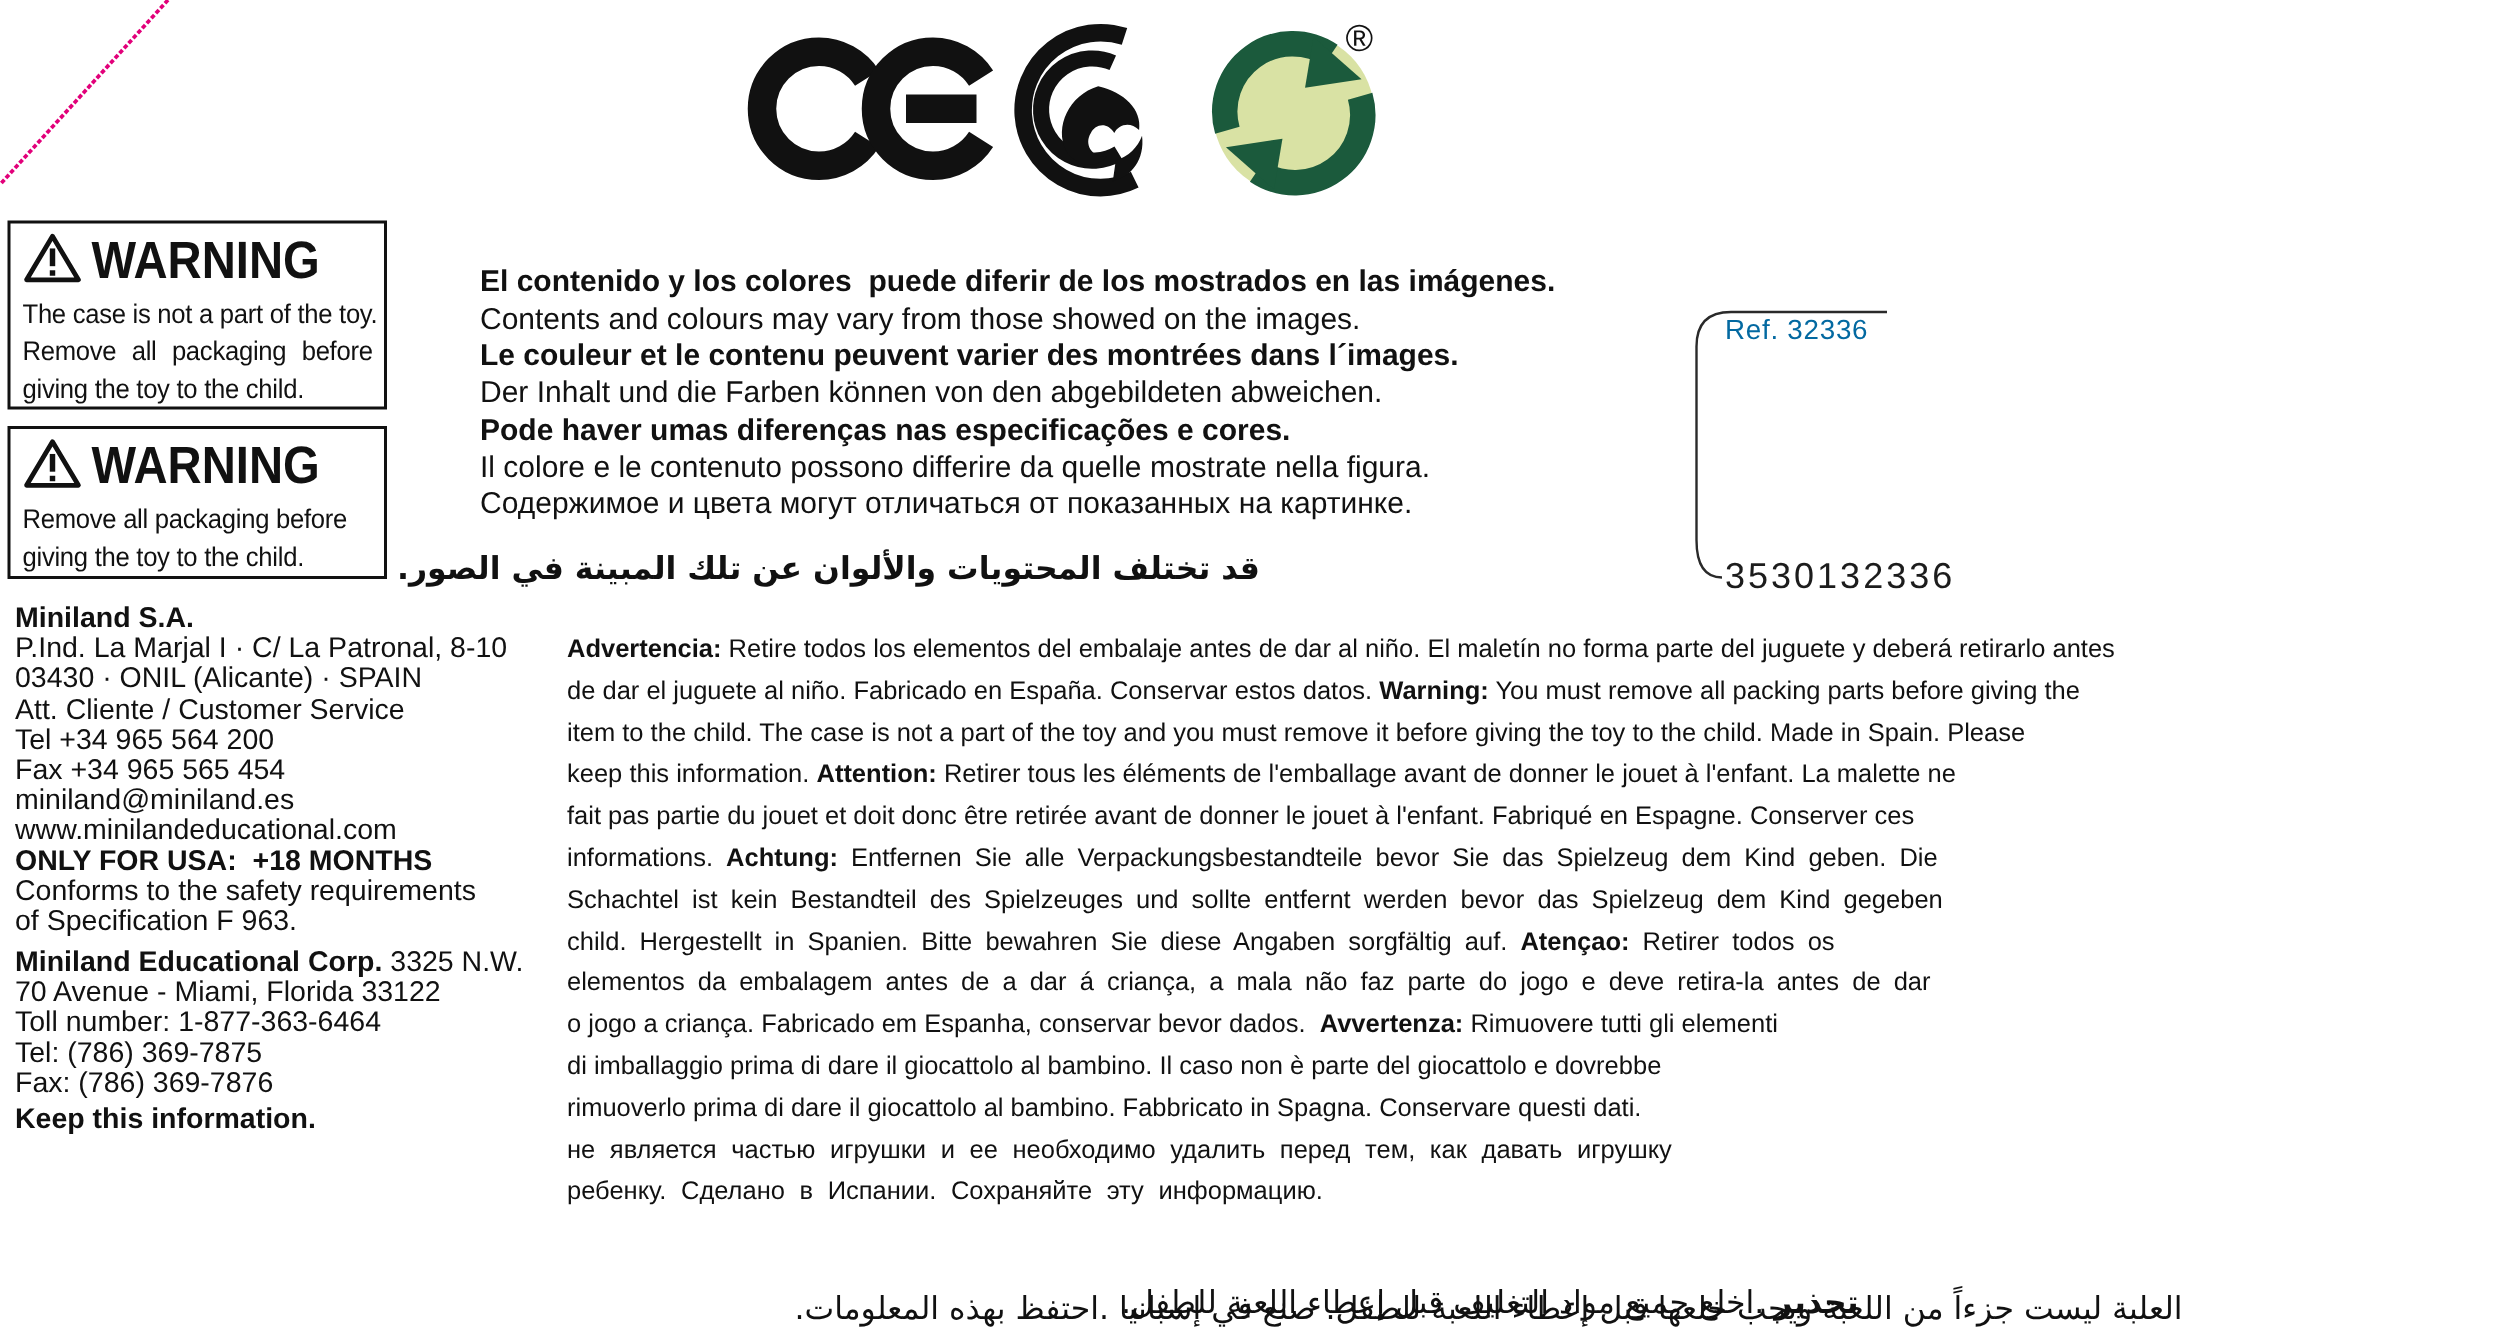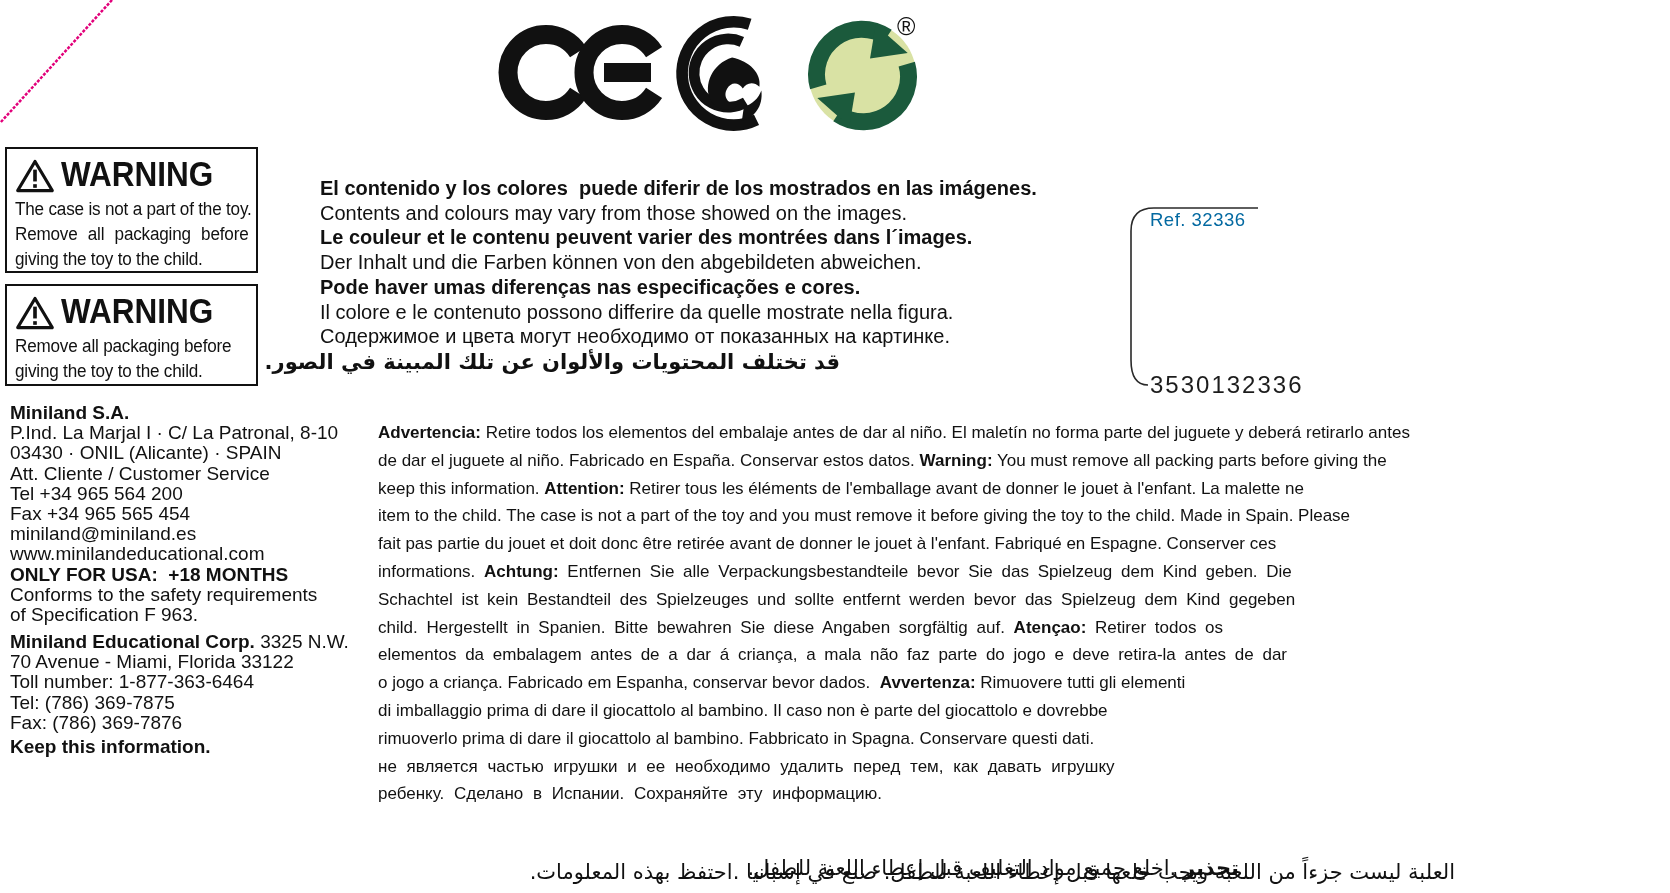--- a/index.html
+++ b/index.html
@@ -20,32 +20,32 @@
   #ce-svg{position:absolute;left:498px;top:24px}
   #arcs-svg{position:absolute;left:660px;top:12px}
   #gd-svg{position:absolute;left:806px;top:19px}
   #reg-sym{position:absolute;left:897px;top:12px;font-size:25px;color:#111}
 
   
   .warning-box{position:absolute;left:5px;width:253px;border:2.5px solid #111;
     box-sizing:border-box;padding:5px 8px 4px;background:#fff}
   #warn1{top:147px;height:126px}
   #warn2{top:284px;height:102px}
-  .warn-head{display:flex;align-items:flex-end;gap:6px;height:40px}
+  .warn-head{display:flex;align-items:flex-start;gap:6px;height:40px}
   .warn-title{font-size:35px;font-weight:700;transform:scaleX(.9);transform-origin:left center;letter-spacing:0}
   .warn-body{margin-top:3px;font-size:18px;line-height:25px;letter-spacing:-.2px;
     transform:scaleX(.95);transform-origin:left top}
   .warn-body .line{white-space:nowrap}
   #warn1 .warn-body .line:nth-child(2){word-spacing:6px}
 
   
   #notice{position:absolute;left:320px;top:176px;font-size:20px;line-height:24.7px}
   #notice .line{white-space:pre}
   #notice .line.b{font-weight:bold}
-  #notice-ar{position:absolute;top:350px;right:830px;direction:rtl;white-space:nowrap;
+  #notice-ar{position:absolute;top:367px;right:830px;direction:rtl;white-space:nowrap;
     font-family:"DejaVu Sans",sans-serif;font-weight:bold;font-size:21px}
 
   
   #ref-svg{position:absolute;left:1125px;top:200px}
   #ref-label{position:absolute;left:1150px;top:209px;font-size:18.5px;letter-spacing:.5px;color:#0369a1}
   #ref-code{position:absolute;left:1150px;top:371px;font-size:24px;letter-spacing:2px;color:#1c1c1c}
 
   
   .leftcol{position:absolute;left:10px;font-size:19px;line-height:20.2px}
   .leftcol .line{white-space:nowrap}
@@ -133,21 +133,21 @@
     </div>
 </div>
 
 <div id="notice">
     <div class="line b">El contenido y los colores  puede diferir de los mostrados en las imágenes.</div>
     <div class="line">Contents and colours may vary from those showed on the images.</div>
     <div class="line b">Le couleur et le contenu peuvent varier des montrées dans l´images.</div>
     <div class="line">Der Inhalt und die Farben können von den abgebildeten abweichen.</div>
     <div class="line b">Pode haver umas diferenças nas especificações e cores.</div>
     <div class="line">Il colore e le contenuto possono differire da quelle mostrate nella figura.</div>
-    <div class="line">Содержимое и цвета могут необходимо от показанных на картинке.</div>
+    <div class="line">Содержимое и цвета могут отличаться от показанных на картинке.</div>
   </div>
 <div id="notice-ar">قد تختلف المحتويات والألوان عن تلك المبينة في الصور.</div>
 
 <svg id="ref-svg" width="145" height="195" viewBox="0 0 145 195">
   <path d="M 133,8 L 29,8 Q 6,8 6,31 L 6,160 Q 6,185 23,185" fill="none" stroke="#2a2a2a" stroke-width="1.6"></path>
 </svg>
 <div id="ref-label">Ref. 32336</div>
 <div id="ref-code">3530132336</div>
 
 <div id="eu" class="leftcol">
@@ -179,22 +179,22 @@
       <div class="line">Tel: (786) 369-7875</div>
       <div class="line">Fax: (786) 369-7876</div>
     </div>
 </div>
 
 <div id="keep" class="leftcol">Keep this information.</div>
 
 <div id="para">
     <div class="line"><span class="b">Advertencia:</span><span> Retire todos los elementos del embalaje antes de dar al niño. El maletín no forma parte del juguete y deberá retirarlo antes</span></div>
     <div class="line"><span>de dar el juguete al niño. Fabricado en España. Conservar estos datos. </span><span class="b">Warning:</span><span> You must remove all packing parts before giving the</span></div>
+    <div class="line"><span>item to the child. The case is not a part of the toy and you must remove it before giving the toy to the child. Made in Spain. Please</span></div>
     <div class="line"><span>keep this information. </span><span class="b">Attention:</span><span> Retirer tous les éléments de l'emballage avant de donner le jouet à l'enfant. La malette ne</span></div>
-    <div class="line"><span>item to the child. The case is not a part of the toy and you must remove it before giving the toy to the child. Made in Spain. Please</span></div>
     <div class="line"><span>fait pas partie du jouet et doit donc être retirée avant de donner le jouet à l'enfant. Fabriqué en Espagne. Conserver ces</span></div>
     <div class="line"><span>informations. </span><span class="b">Achtung:</span><span> Entfernen Sie alle Verpackungsbestandteile bevor Sie das Spielzeug dem Kind geben. Die</span></div>
     <div class="line"><span>Schachtel ist kein Bestandteil des Spielzeuges und sollte entfernt werden bevor das Spielzeug dem Kind gegeben</span></div>
     <div class="line"><span>child. Hergestellt in Spanien. Bitte bewahren Sie diese Angaben sorgfältig auf. </span><span class="b">Atençao:</span><span> Retirer todos os</span></div>
     <div class="line"><span>elementos da embalagem antes de a dar á criança, a mala não faz parte do jogo e deve retira-la antes de dar</span></div>
     <div class="line"><span>o jogo a criança. Fabricado em Espanha, conservar bevor dados.  </span><span class="b">Avvertenza:</span><span> Rimuovere tutti gli elementi</span></div>
     <div class="line"><span>di imballaggio prima di dare il giocattolo al bambino. Il caso non è parte del giocattolo e dovrebbe</span></div>
     <div class="line"><span>rimuoverlo prima di dare il giocattolo al bambino. Fabbricato in Spagna. Conservare questi dati.</span></div>
     <div class="line"><span>не является частью игрушки и ее необходимо удалить перед тем, как давать игрушку</span></div>
     <div class="line"><span>ребенку. Сделано в Испании. Сохраняйте эту информацию.</span></div>

